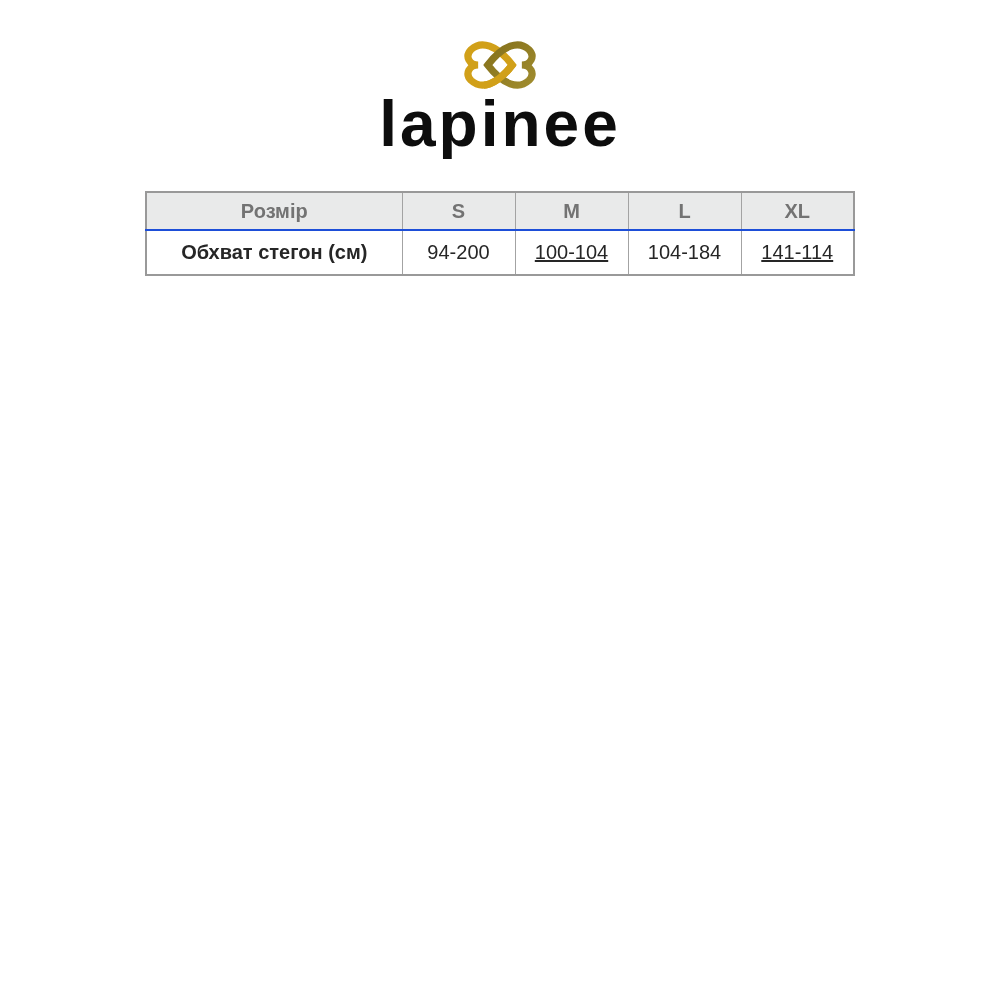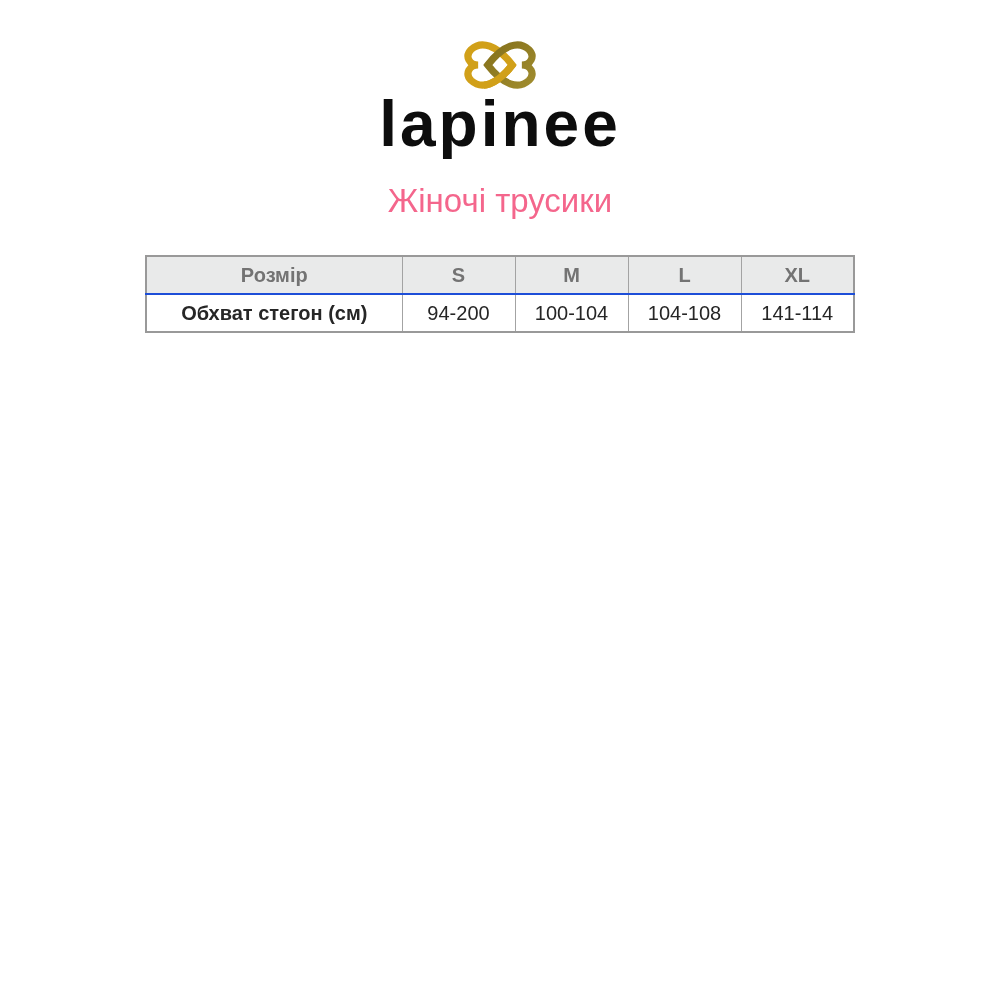--- a/index.html
+++ b/index.html
@@ -48,36 +48,36 @@
   }
   .size-table th, .size-table td {
     border: 1px solid #a3a3a3;
     padding: 0;
     text-align: center;
     vertical-align: middle;
     background: #ffffff;
     color: #262626;
   }
   .size-table thead tr { height: 38px; }
-  .size-table tbody tr { height: 38px; }
+  .size-table tbody tr { height: 45px; }
   .size-table th {
     background: #e9eaea;
     font-weight: 700;
     color: #737373;
     border-bottom: 2px solid #1d4ed8;
   }
   .size-table { border: 2px solid #999999; }
   .col-label { width: 256px; }
   .col-size  { width: 113px; }
   .cell-label {
     font-weight: 700;
     color: #141414;
     background: #f0f1f1;
   }
-  .cell-shaded { background: #eff1f1; }
+  .cell-shaded { background: #eff1f1; text-decoration: underline; }
 </style>
 </head>
 <body>
 
 <div class="page">
   <div class="content">
 
     <svg class="logo-icon" width="84" height="58" viewBox="0 0 84 58" aria-hidden="true">
       <defs>
         <path id="heart" d="M0,15 C-13,5 -16,-5 -10,-11.5 C-5.5,-16 0,-12.5 0,-7 C0,-12.5 5.5,-16 10,-11.5 C16,-5 13,5 0,15 Z"></path>
@@ -94,21 +94,20 @@
 
       <use href="#heart" transform="translate(53,29) rotate(90) scale(1.55)" fill="none" stroke="url(#darkGold)" stroke-width="4.6"></use>
 
       <g clip-path="url(#lowerCenter)">
         <use href="#heart" transform="translate(31,29) rotate(-90) scale(1.55)" fill="none" stroke="#d1a019" stroke-width="4.6"></use>
       </g>
     </svg>
 
     <div class="wordmark">lapinee</div>
 
-    <div class="page-title">Жіночі трусики</div>
 
     <table class="size-table">
       <colgroup>
         <col class="col-label">
         <col class="col-size">
         <col class="col-size">
         <col class="col-size">
         <col class="col-size">
       </colgroup>
       <thead>
@@ -118,20 +117,20 @@
           <th>M</th>
           <th>L</th>
           <th>XL</th>
         </tr>
       </thead>
       <tbody>
         <tr>
           <td class="cell-label">Обхват стегон (см)</td>
           <td>94-200</td>
           <td class="cell-shaded">100-104</td>
-          <td>104-108</td>
+          <td>104-184</td>
           <td class="cell-shaded">141-114</td>
         </tr>
       </tbody>
     </table>
 
   </div>
 </div>
 
 </body></html>

